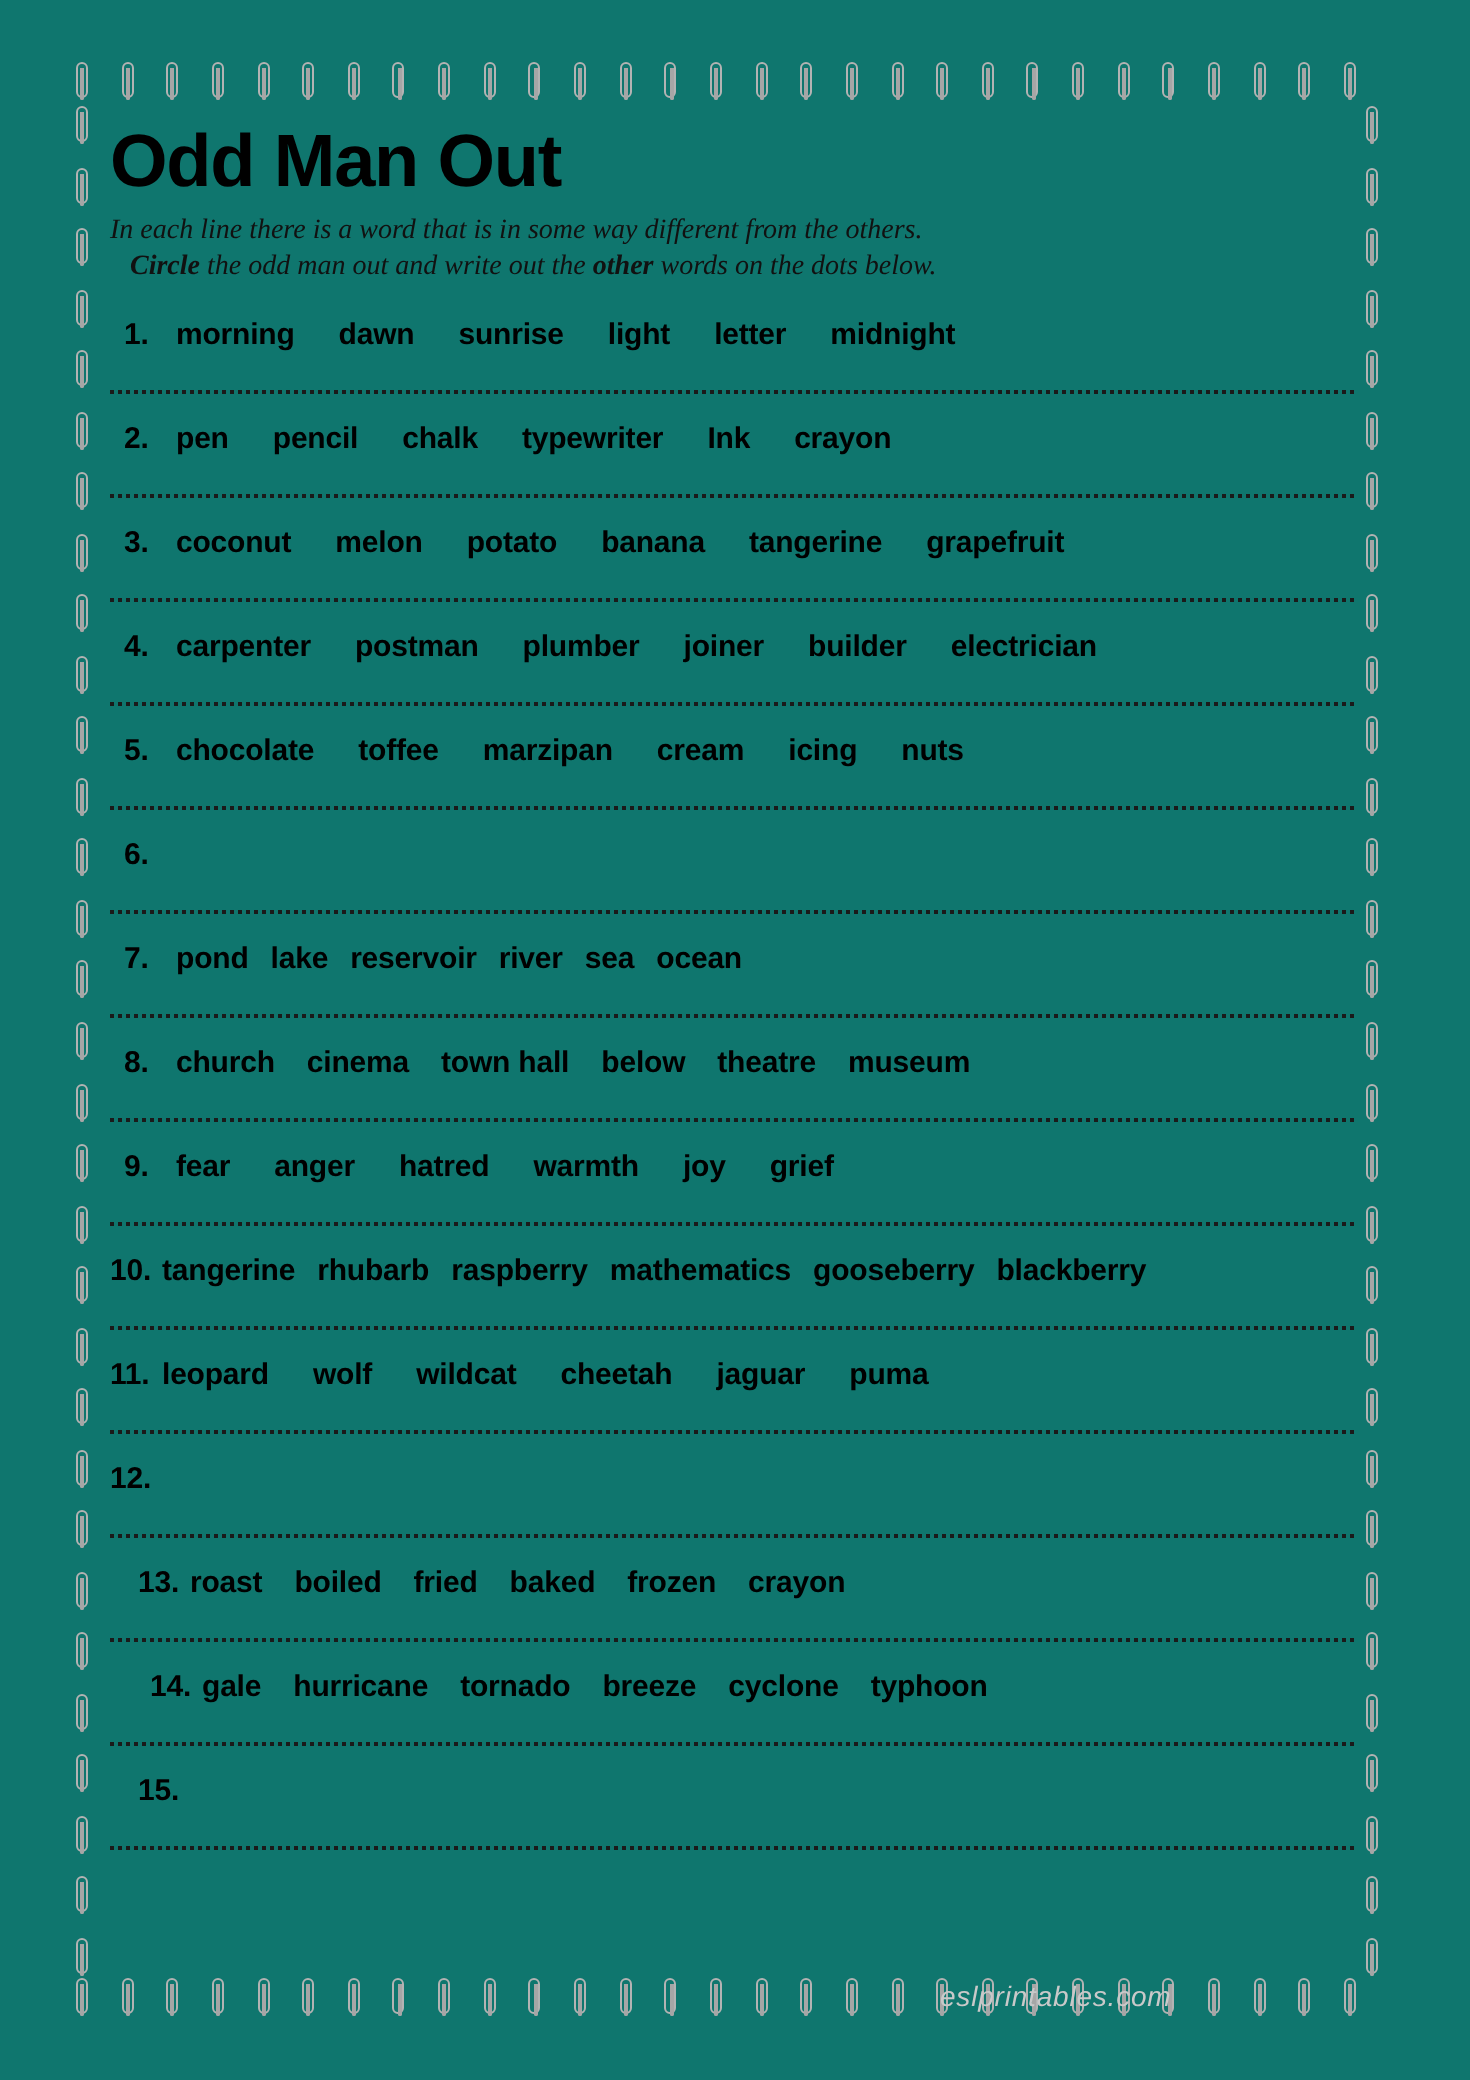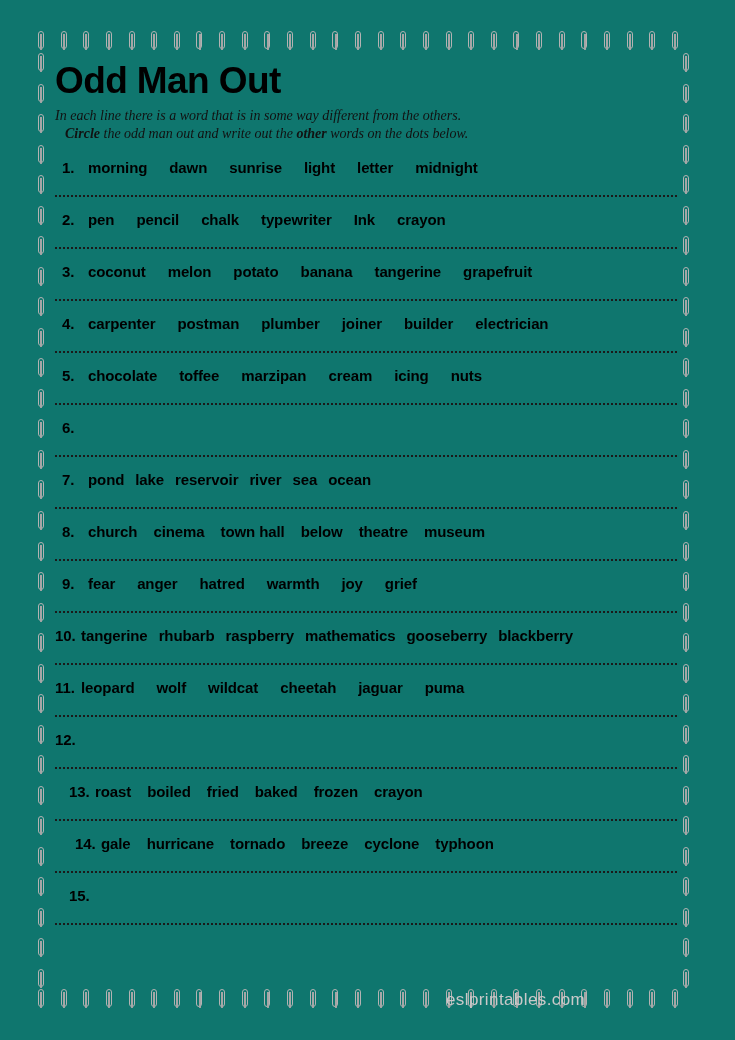--- a/index.html
+++ b/index.html
@@ -137,28 +137,29 @@
   .indent-2 { padding-left: 14px; }
   .indent-3 { padding-left: 20px; }
 
   
   .gap-wide .q-word { margin-right: 22px; }
   .gap-narrow .q-word { margin-right: 11px; }
 
   
   #watermark {
     position: absolute;
-    left: 446px;
+    left: 470px;
     top: 990px;
     font-family: "Liberation Sans", sans-serif;
-    font-size: 17px;
+    font-size: 14px;
     color: #c9c9c9;
     letter-spacing: 0.4px;
     white-space: nowrap;
     pointer-events: none;
+    font-style: italic;
   }
 </style>
 </head>
 <body>
 
 <div id="page">
 
   <div class="clip-row" id="clips-top" style="width: 645px; justify-content: space-between;">
       <span class="clip"></span>
       <span class="clip"></span>

